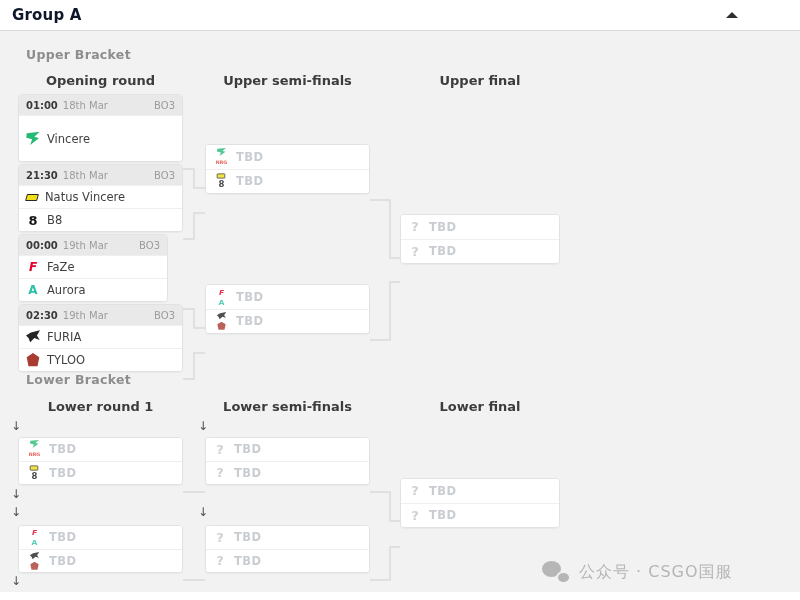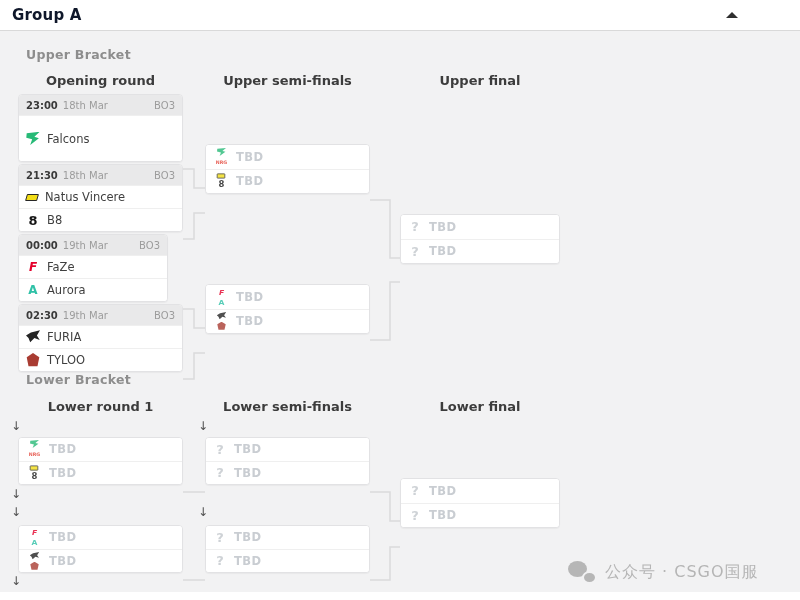--- a/index.html
+++ b/index.html
@@ -96,27 +96,27 @@
   </svg>
 
   <div class="section-label" style="left:26px;top:16px;">Upper Bracket</div>
 
   <div class="col-header" style="left:18px;top:42px;width:165px;">Opening round</div>
   <div class="col-header" style="left:205px;top:42px;width:165px;">Upper semi-finals</div>
   <div class="col-header" style="left:400px;top:42px;width:160px;">Upper final</div>
 
   <div class="box" style="left:18px;top:63px;width:165px;height:68px;">
     <div class="match-header">
-      <span class="mh-time">23:00</span>
+      <span class="mh-time">01:00</span>
       <span class="mh-date">18th Mar</span>
       <span class="mh-format">BO3</span>
     </div>
     <div class="row">
       <span class="ticon i-falcons"></span>
-      <span class="team-name">Falcons</span>
+      <span class="team-name">Vincere</span>
     </div>
   </div>
 
   <div class="box" style="left:18px;top:133px;width:165px;height:68px;">
     <div class="match-header">
       <span class="mh-time">21:30</span>
       <span class="mh-date">18th Mar</span>
       <span class="mh-format">BO3</span>
     </div>
     <div class="row">
@@ -279,21 +279,21 @@
     <div class="row">
       <span class="ticon i-q"></span>
       <span class="tbd-label">TBD</span>
     </div>
     <div class="row">
       <span class="ticon i-q"></span>
       <span class="tbd-label">TBD</span>
     </div>
   </div>
 
-  <div class="watermark" style="left:568px;top:530px;">
+  <div class="watermark" style="left:542px;top:530px;">
     <span class="wc-icon">
       <span class="wc-big"></span>
         <span class="wc-small"></span>
     </span>
     <span class="wm-text">公众号 · CSGO国服</span>
   </div>
 
 </div>
 
 </body></html>

